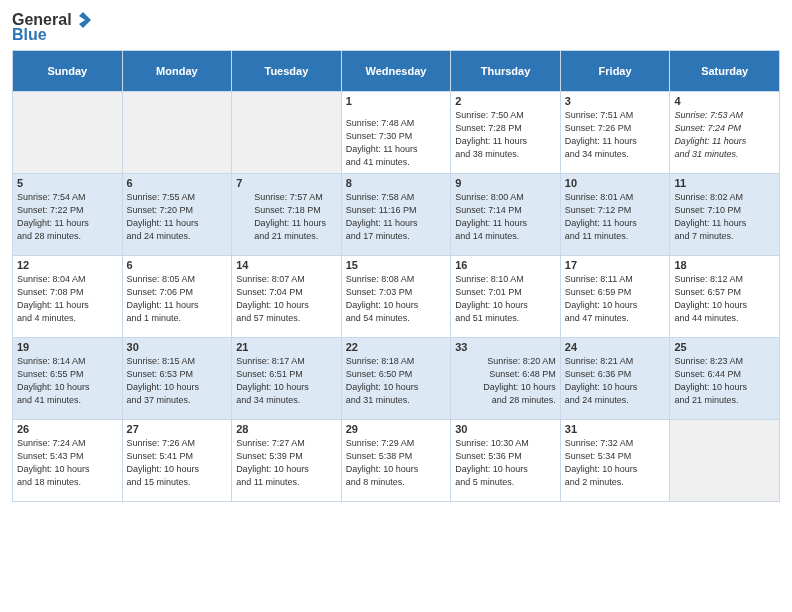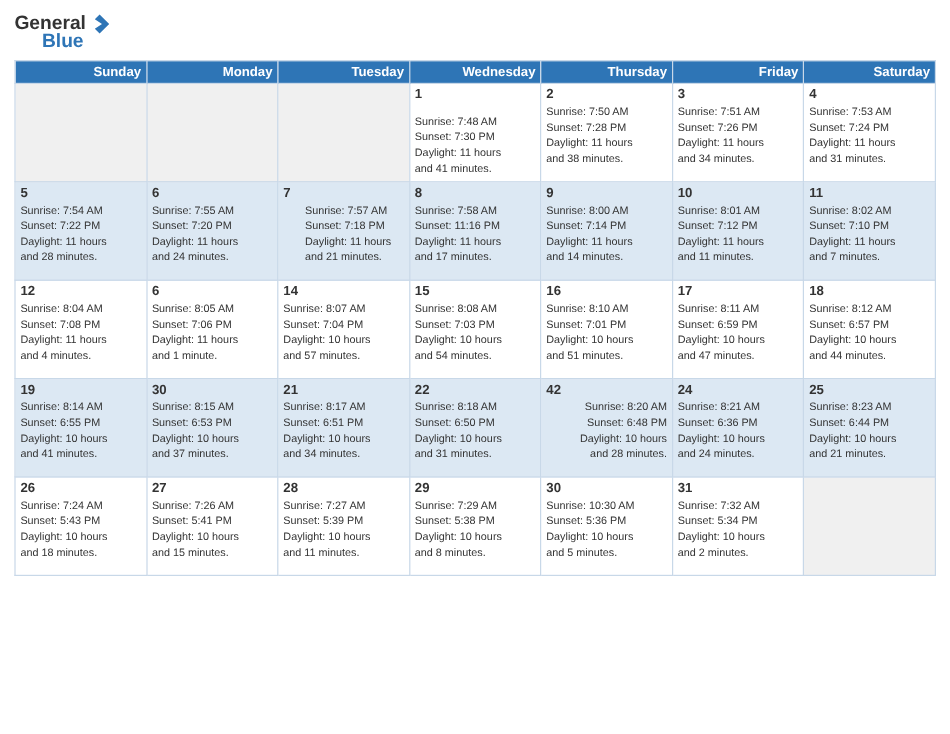--- a/index.html
+++ b/index.html
@@ -43,22 +43,22 @@
     .calendar {
       width: 100%;
       border-collapse: collapse;
       table-layout: fixed;
     }
     .calendar th {
       background-color: #2e75b6;
       color: white;
       font-size: 11px;
       font-weight: bold;
-      padding: 3px 4px;
-      text-align: right;
+      padding: 14px 4px;
+      text-align: center;
       border: 1px solid #c8d8e8;
       margin-left: 44px;
     }
     .calendar td {
       border: 1px solid #c8d8e8;
       vertical-align: top;
       padding: 3px 4px;
       font-size: 9.2px;
       color: #333;
       height: 82px;
@@ -88,21 +88,21 @@
     .row-white td { background: #fff !important; }
     .row-light td { background: #dce8f3 !important; }
     .row-white td.empty, .row-light td.empty { background: #f0f0f0 !important; }
   </style>
 </head>
 <body>
 
 <div class="container">
   <div class="header">
     <div class="logo">
-      <div style="display:flex;flex-direction:column;align-items:center;">
+      <div style="display:flex;flex-direction:column;align-items:flex-start;">
         <div style="display:flex;align-items:center;gap:1px;">
           <span style="font-size:16px;font-weight:bold;color:#333;">General</span>
           <svg width="20" height="20" viewBox="0 0 20 20">
             <polygon points="10,2 18,10 10,18 6,14 12,10 6,6" fill="#2e75b6"></polygon>
           </svg>
         </div>
         <span style="font-size:16px;font-weight:bold;color:#2e75b6;margin-top:-4px;">Blue</span>
       </div>
     </div>
     <div class="title-block">
@@ -144,21 +144,21 @@
           </td>
           <td>
             <span class="day-num">3</span>
             <div class="day-info" style="white-space: pre-line;">Sunrise: 7:51 AM
 Sunset: 7:26 PM
 Daylight: 11 hours
 and 34 minutes.</div>
           </td>
           <td>
             <span class="day-num">4</span>
-            <div class="day-info" style="white-space: pre-line;">Sunrise: 7:53 AM
+            <div class="day-info" style="white-space: pre-line; font-style: italic;">Sunrise: 7:53 AM
 Sunset: 7:24 PM
 Daylight: 11 hours
 and 31 minutes.</div>
           </td>
         </tr>
         <tr class="row-light">
           <td>
             <span class="day-num">5</span>
             <div class="day-info" style="white-space: pre-line;">Sunrise: 7:54 AM
 Sunset: 7:22 PM
@@ -282,21 +282,21 @@
 and 34 minutes.</div>
           </td>
           <td>
             <span class="day-num">22</span>
             <div class="day-info" style="white-space: pre-line;">Sunrise: 8:18 AM
 Sunset: 6:50 PM
 Daylight: 10 hours
 and 31 minutes.</div>
           </td>
           <td>
-            <span class="day-num">42</span>
+            <span class="day-num">33</span>
             <div class="day-info" style="white-space: pre-line; text-align: right;">Sunrise: 8:20 AM
 Sunset: 6:48 PM
 Daylight: 10 hours
 and 28 minutes.</div>
           </td>
           <td>
             <span class="day-num">24</span>
             <div class="day-info" style="white-space: pre-line;">Sunrise: 8:21 AM
 Sunset: 6:36 PM
 Daylight: 10 hours

